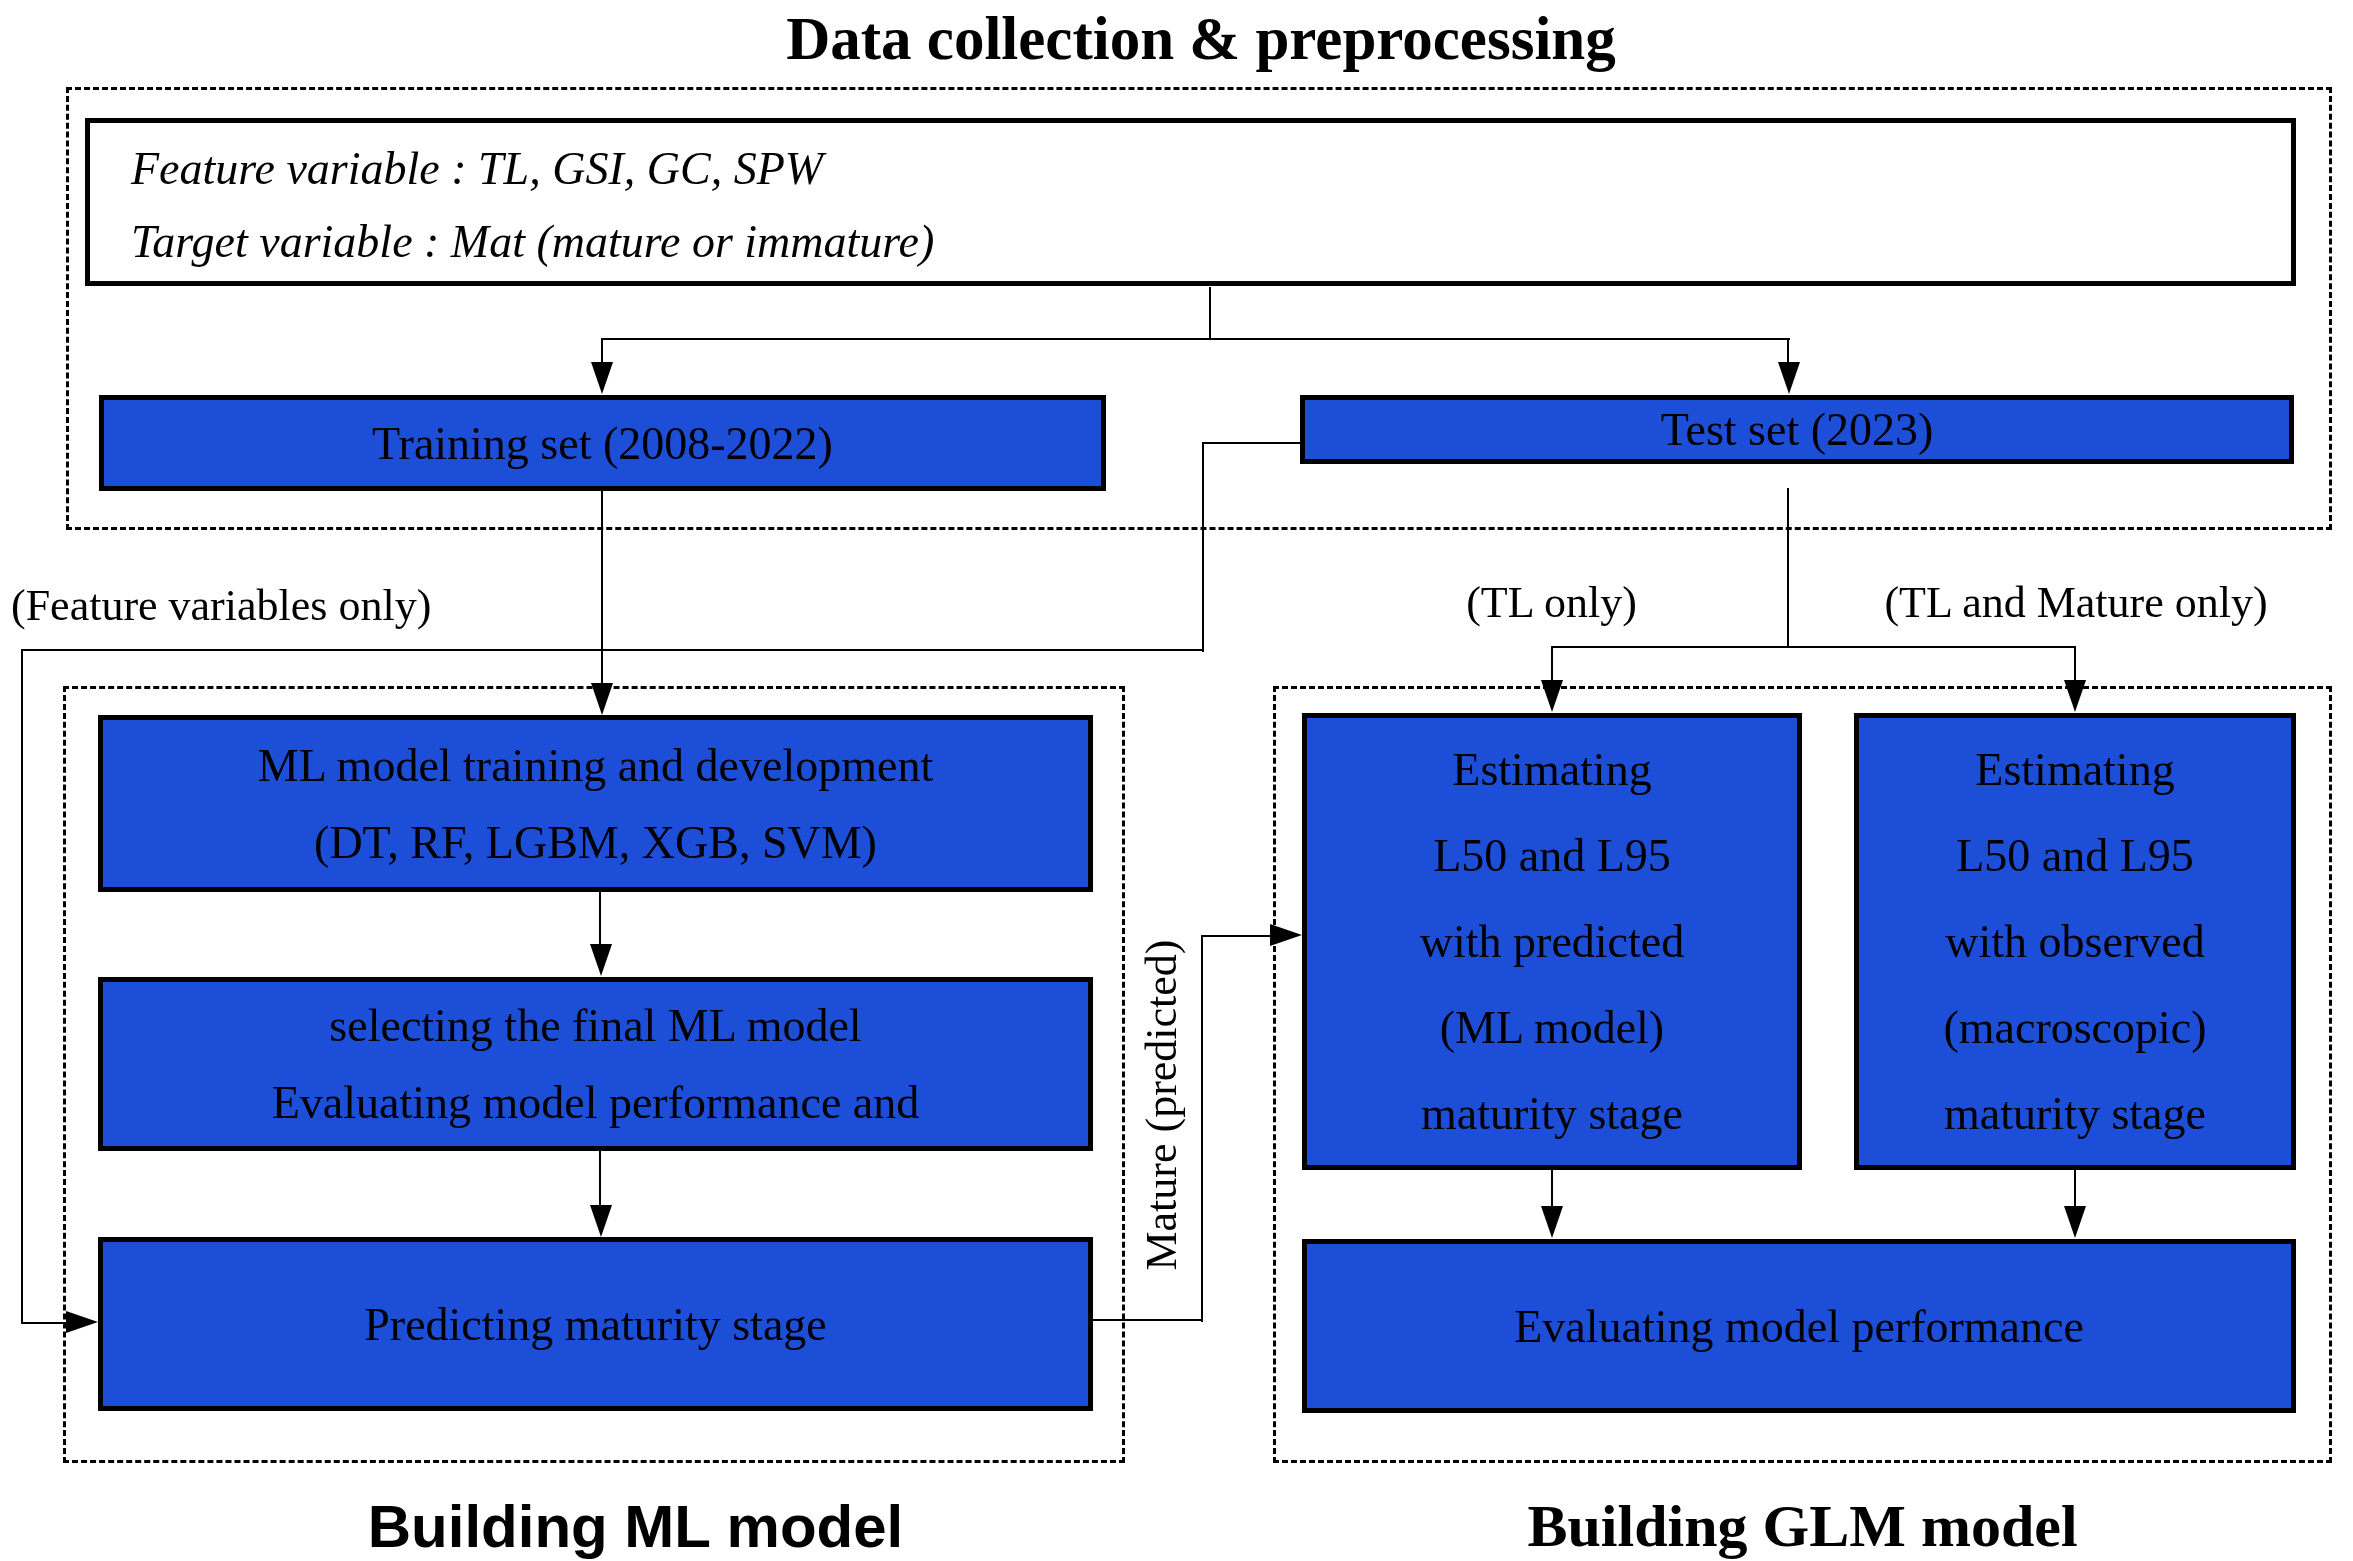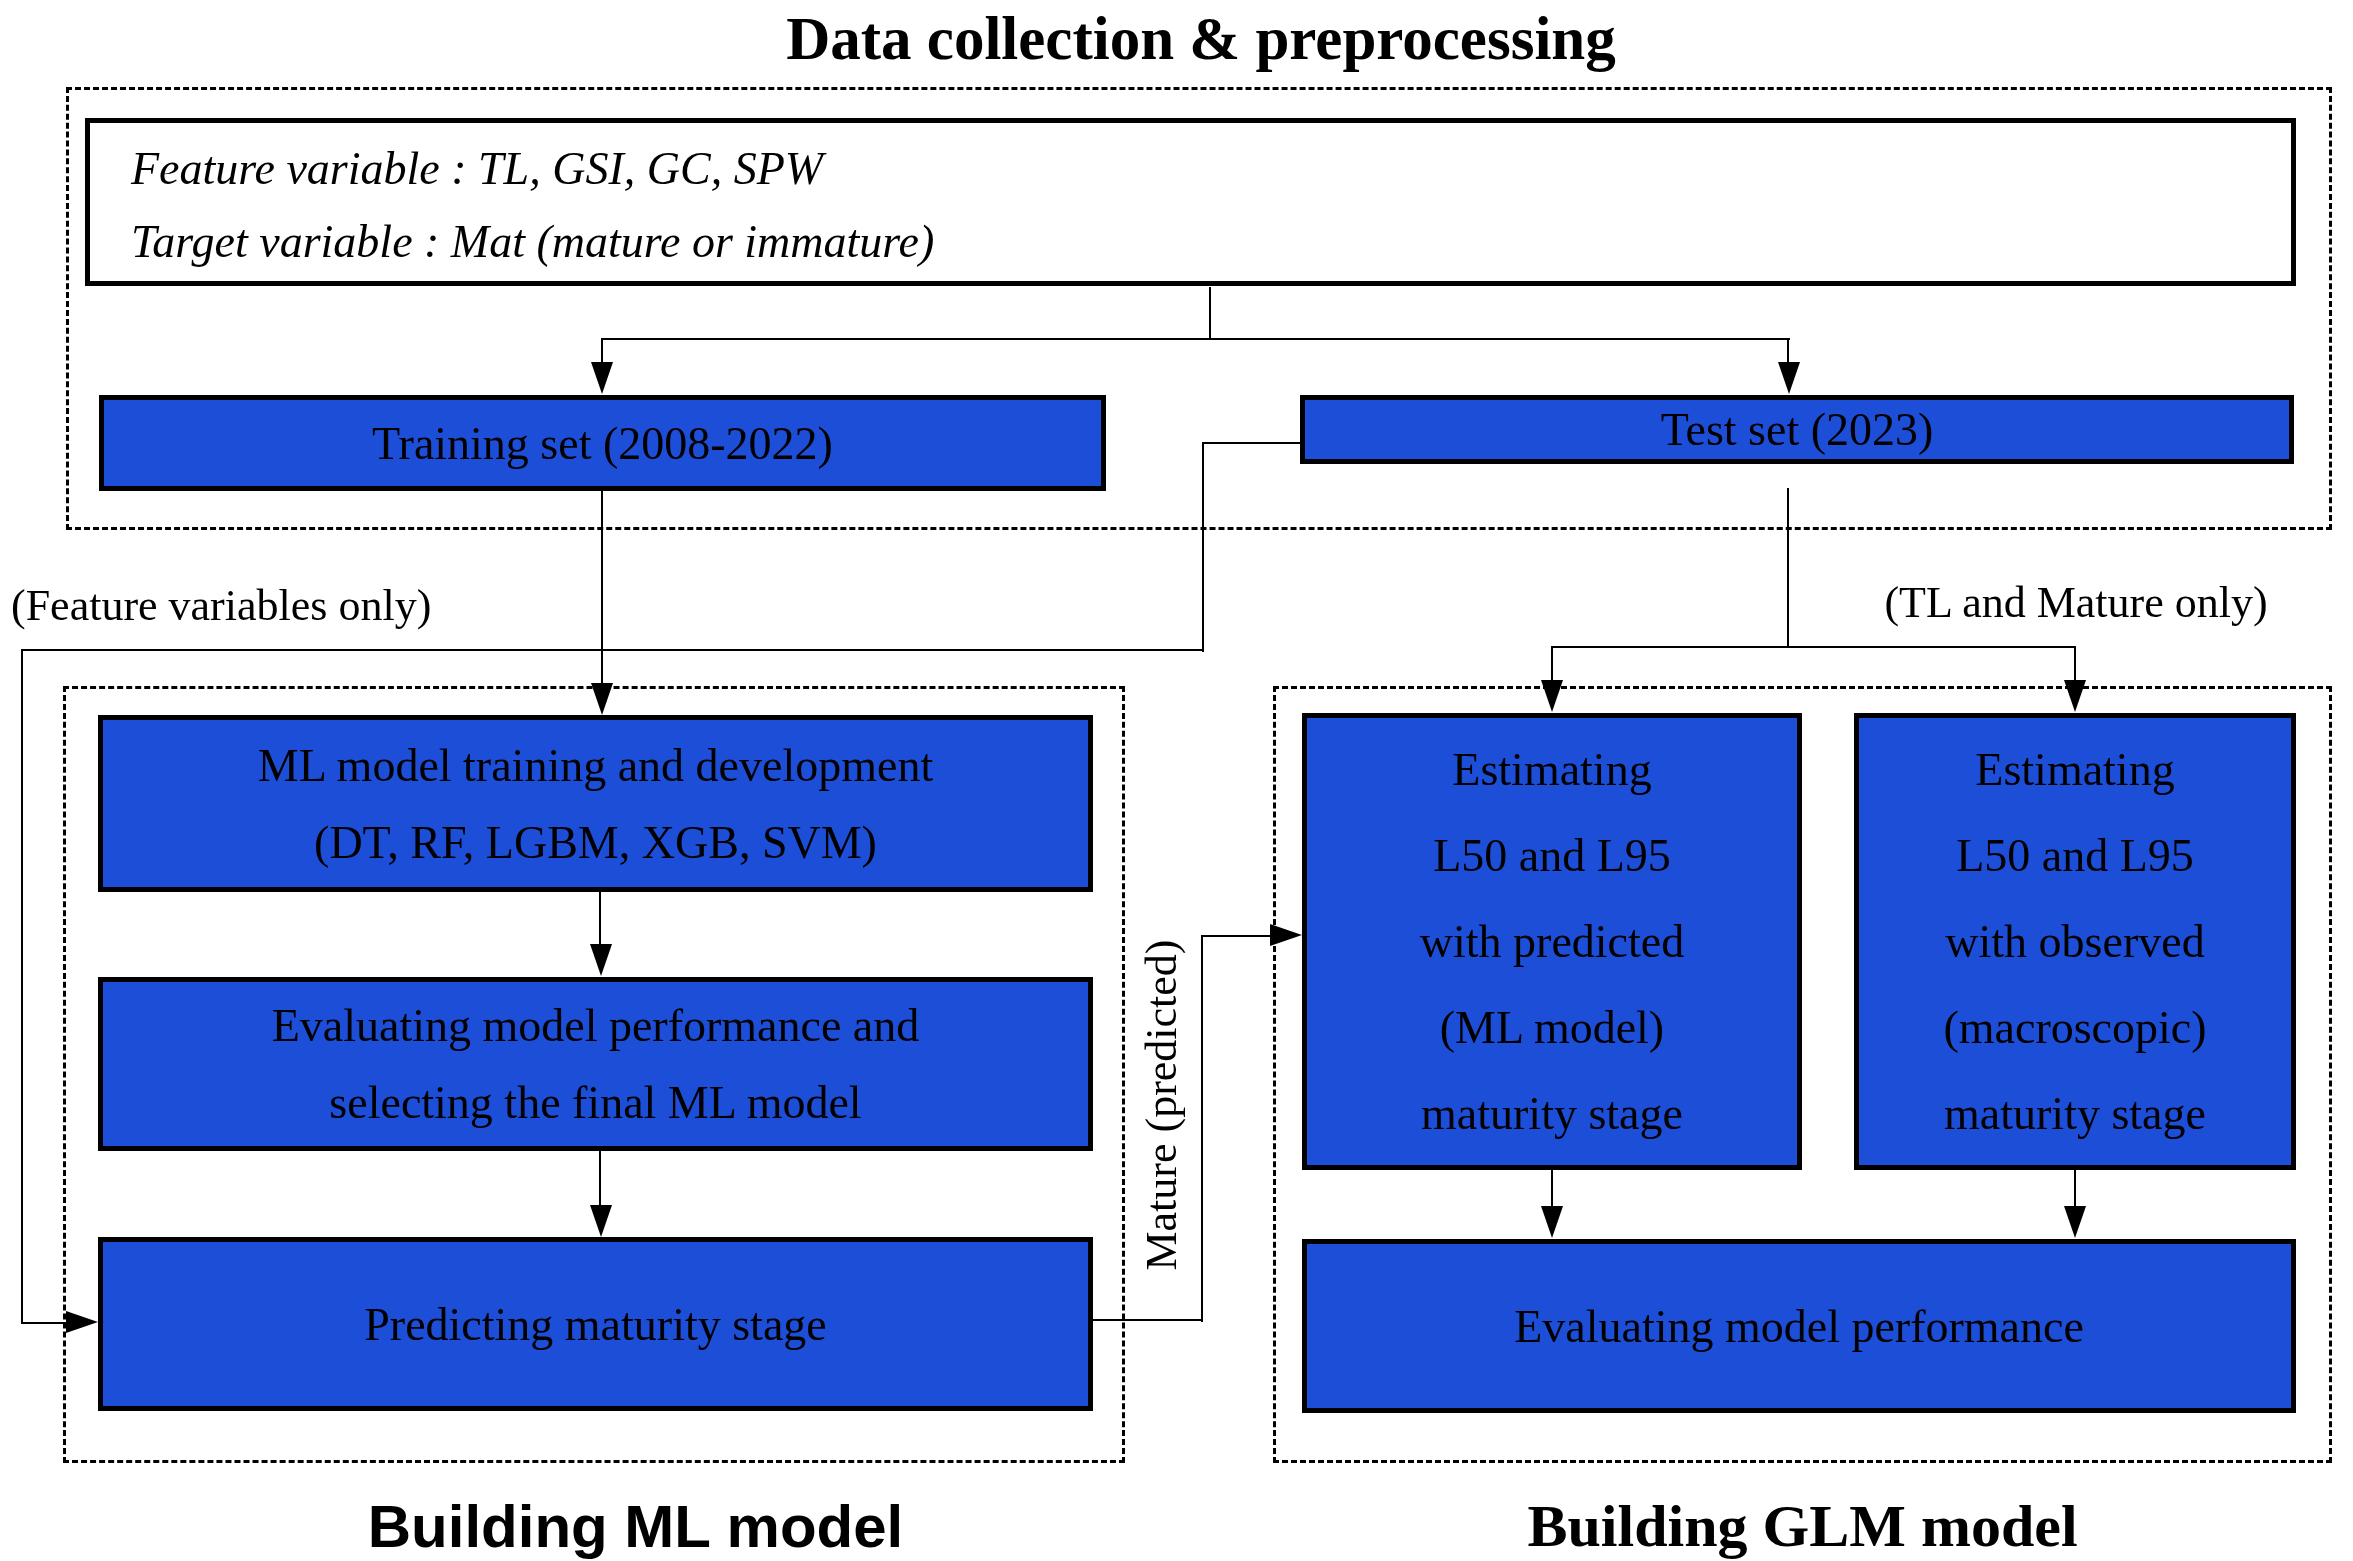--- a/index.html
+++ b/index.html
@@ -118,35 +118,36 @@
   <div class="hline" style="left:21.4px;top:1322px;width:46px;"></div>
   <div class="arrow-right" style="left:66px;top:1311px;"></div>
   <div class="lbl" style="left:11px;top:581px;width:591px;text-align:left;">(Feature variables only)</div>
 
   <div class="vline" style="left:1787px;top:488px;height:160px;"></div>
   <div class="hline" style="left:1551px;top:646px;width:525px;"></div>
   <div class="vline" style="left:1551px;top:646px;height:35px;"></div>
   <div class="arrow-down" style="left:1541px;top:680px;"></div>
   <div class="vline" style="left:2074px;top:646px;height:35px;"></div>
   <div class="arrow-down" style="left:2064px;top:680px;"></div>
+  <div class="lbl" style="left:1389px;top:578px;width:325px;text-align:center;">(TL only)</div>
   <div class="lbl" style="left:1810px;top:578px;width:532px;text-align:center;">(TL and Mature only)</div>
 
   <div class="container" style="left:63px;top:686px;width:1062px;height:777px;"></div>
 
   <div class="box" style="left:98px;top:715px;width:995px;height:177px;">
     <div>ML model training and development</div>
     <div>(DT, RF, LGBM, XGB, SVM)</div>
   </div>
 
   <div class="vline" style="left:599px;top:892px;height:53px;"></div>
   <div class="arrow-down" style="left:590px;top:944px;"></div>
 
   <div class="box" style="left:98px;top:977px;width:995px;height:174px;">
+    <div>selecting the final ML model</div>
     <div>Evaluating model performance and</div>
-    <div>selecting the final ML model</div>
   </div>
 
   <div class="vline" style="left:599px;top:1151px;height:54px;"></div>
   <div class="arrow-down" style="left:590px;top:1205px;"></div>
 
   <div class="box" style="left:98px;top:1237px;width:995px;height:174px;">
     <div>Predicting maturity stage</div>
   </div>
 
   <div class="section-label" style="left:229px;top:1492px;width:813px;font-family:'Liberation Sans',sans-serif;">Building ML model</div>

